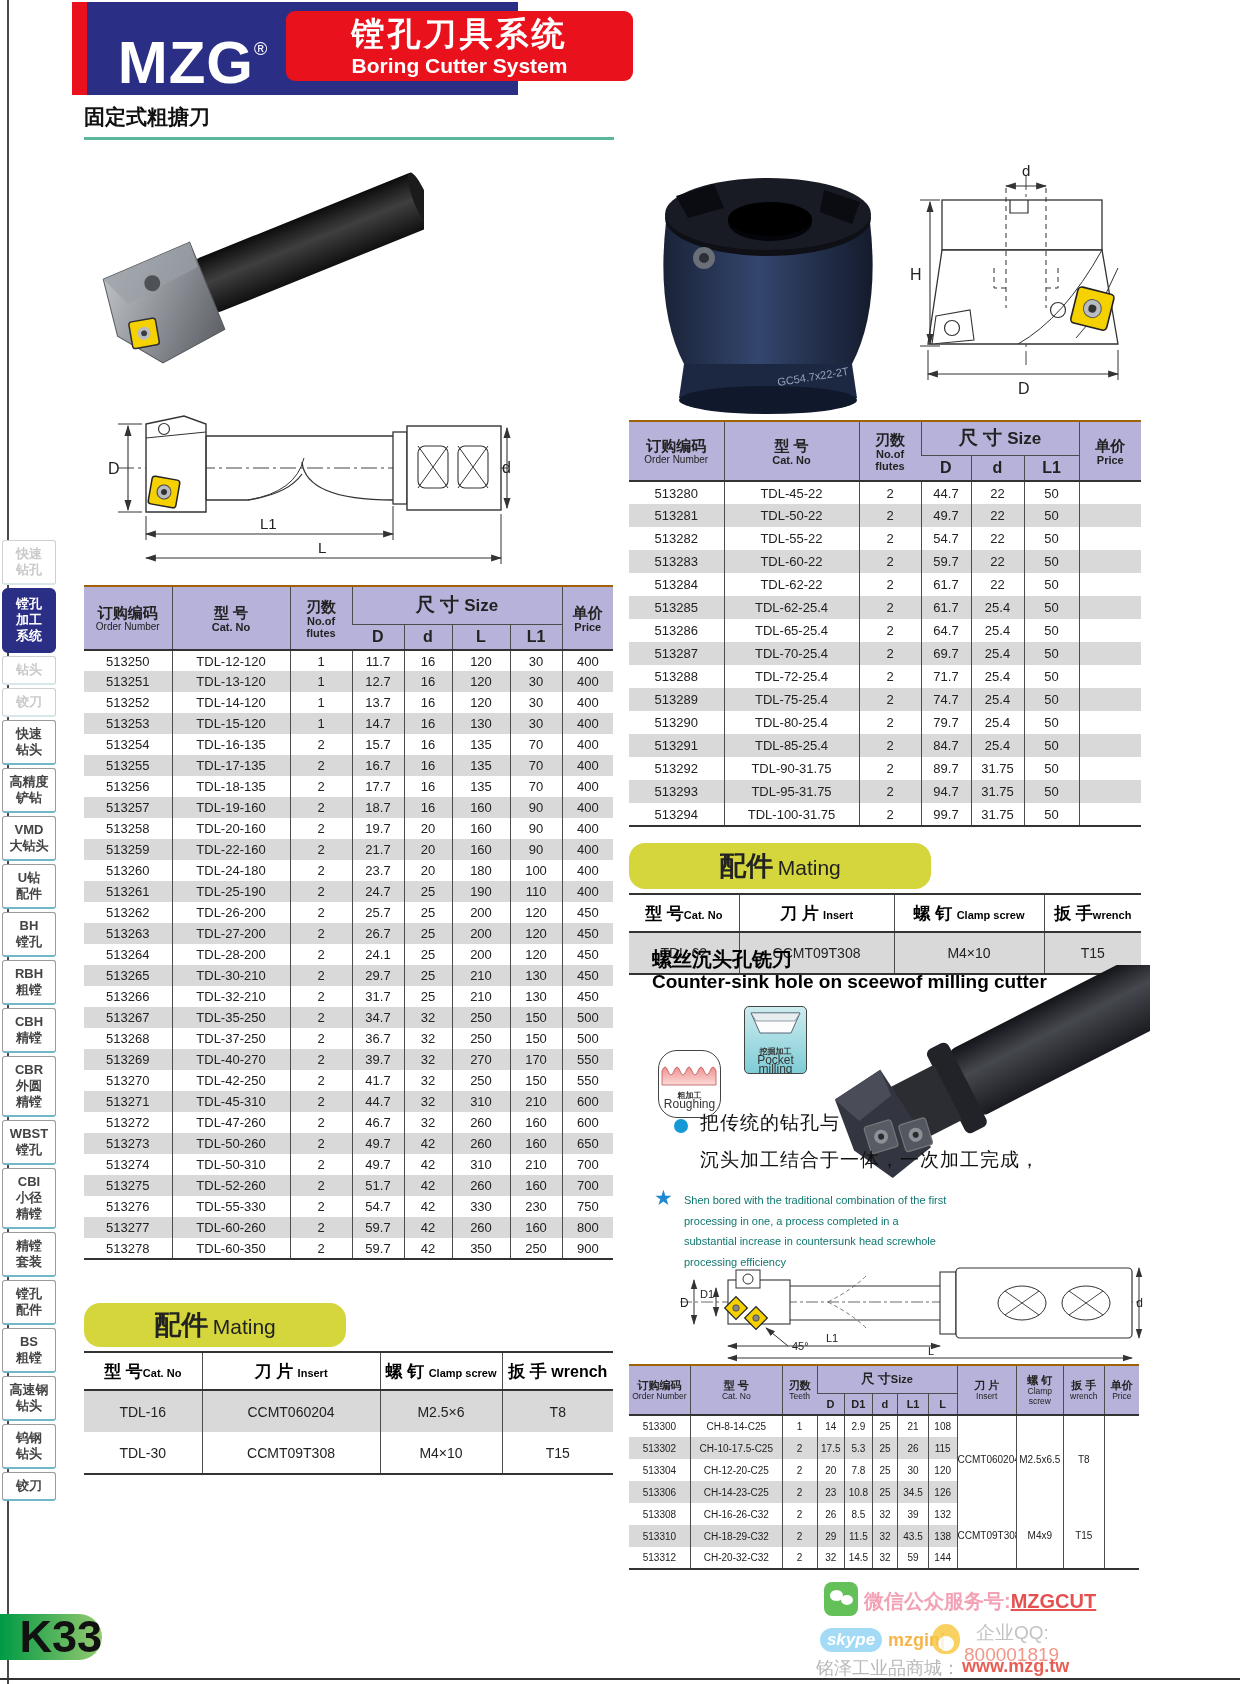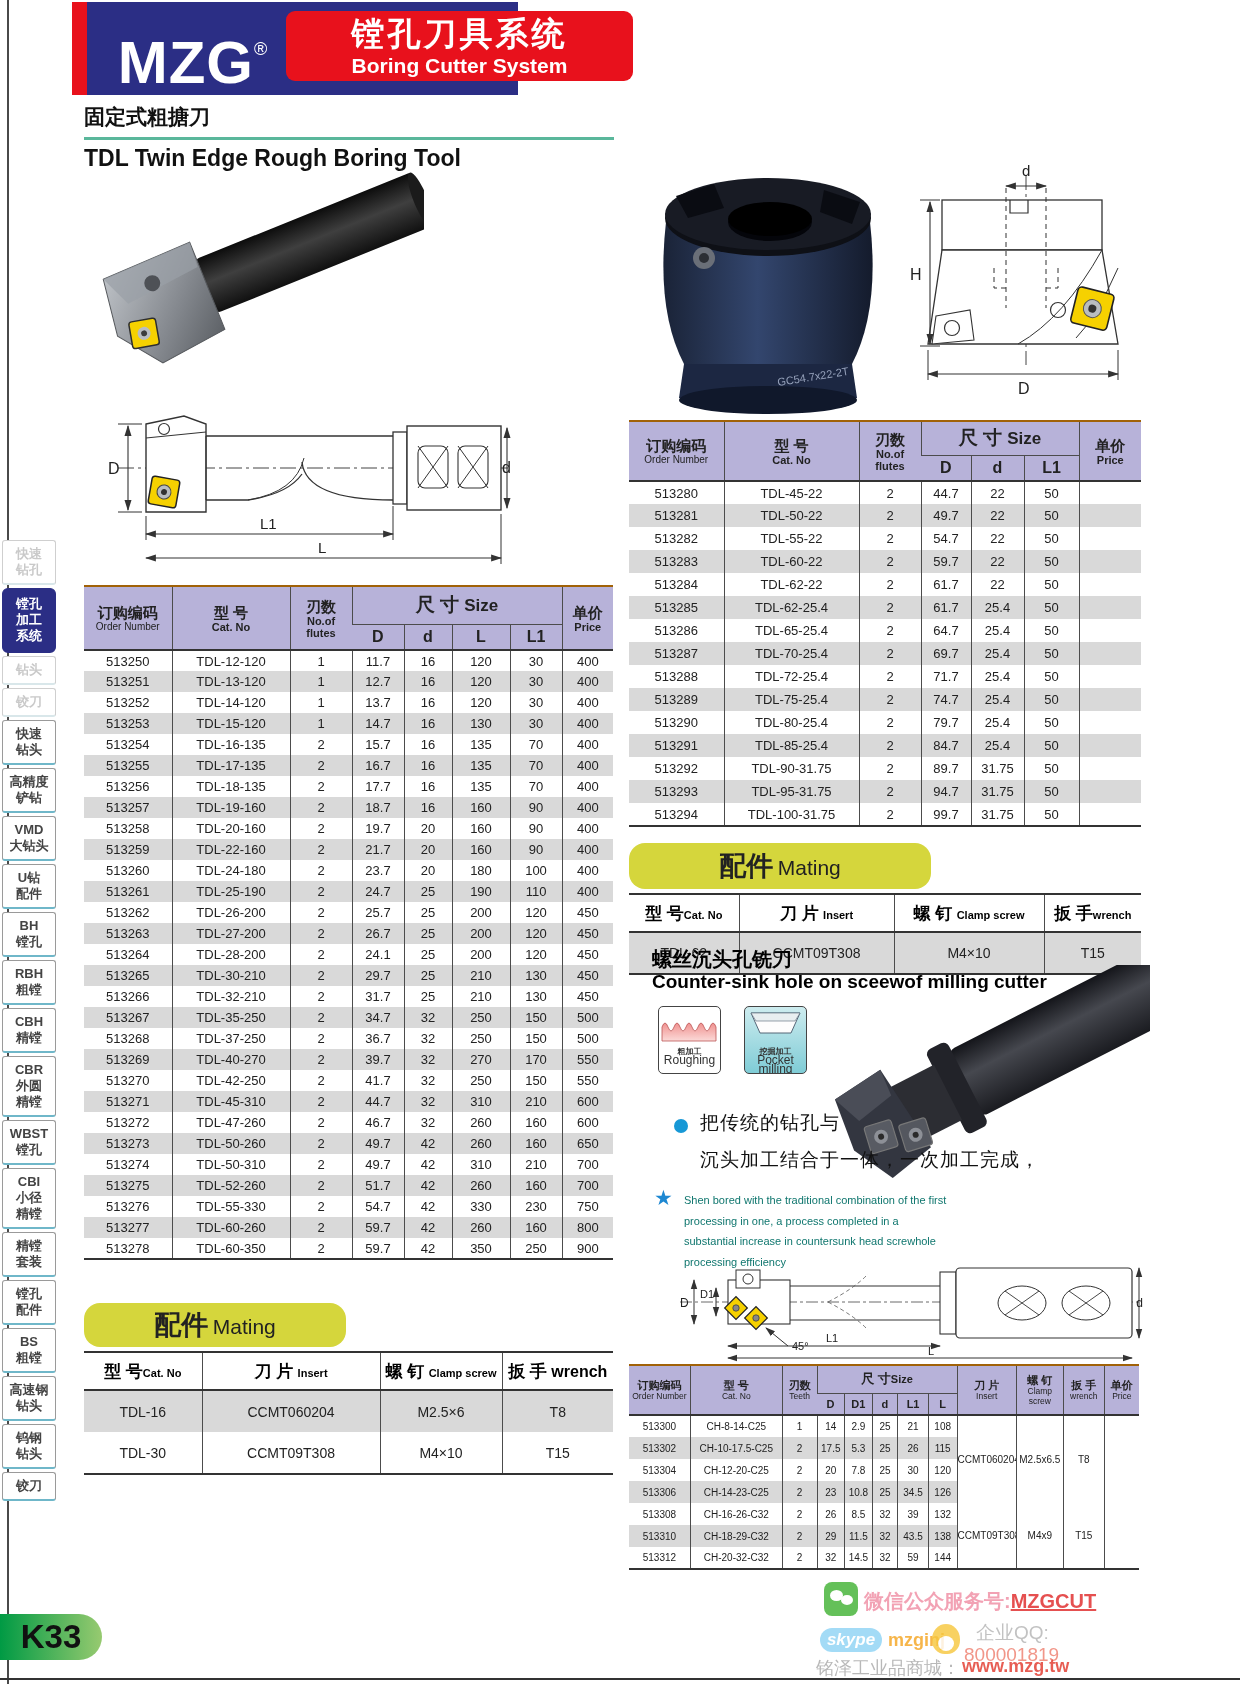--- a/index.html
+++ b/index.html
@@ -67,21 +67,21 @@
   #mating1 { left:84px; top:1351px; width:529px; }
   #mating2 { left:629px; top:893px; width:512px; }
 
   
   .cs-cn { left:652px; top:946px; font-size:20px; font-weight:bold; }
   .cs-en { left:652px; top:971px; font-size:19px; font-weight:bold; }
   .proc-icon { width:63px; height:68px; border:1px solid #444; border-radius:5px; background:#fff;
                text-align:center; overflow:hidden; }
   .proc-icon .lab-cn { font-size:8px; font-weight:bold; color:#333; line-height:9px; }
   .proc-icon .lab-en { font-size:12px; color:#333; line-height:9px;text-align:center; }
-  #icon1 { left:658px; top:1006px; }
+  #icon1 { left:658px; top:1050px;border-radius:19px; }
   #icon2 { left:736px; top:1006px;margin-left:8px; }
   .bullet-dot { left:674px; top:1119px; width:14px; height:14px; border-radius:50%; background:#1798d6; }
   .bullet-text { left:700px; top:1104px; font-size:19px; color:#111; line-height:37px; letter-spacing:1px; }
   .star-glyph { left:654px; top:1186px; color:#1e88d2; font-size:21px; }
   .star-text { left:684px; top:1190px; font-size:11px; color:#0f766e; line-height:20.5px; white-space:pre-line; }
 
   
   #table3 { left:629px; top:1364px; width:510px; }
   #table3 td { height:22px; font-size:10px; }
   #table3 thead tr:first-child th { height:28px; }
@@ -92,22 +92,22 @@
   #table3 .size-h .en { font-size:11px; }
 
   
   #sidebar { left:2px; top:540px; width:54px; }
   .sb-item { background:#fff; border:1px solid #9a9a9a; border-bottom:2px solid #6fb7c9;
              border-radius:3px; margin-bottom:3px; text-align:center; font-size:13px; font-weight:bold;
              color:#444; line-height:16px; padding:5px 0; white-space:pre-line; }
   .sb-item.dim { color:#c9c9c9; border-color:#cfcfcf; border-bottom-color:#d9e7ea; }
   .sb-item.active { background:#2b2e85; color:#fff; border-color:#2b2e85; border-radius:6px; padding:7px 0; }
   .k33 { left:0; top:1614px; width:102px; height:46px; border-radius:0 23px 23px 0;
-         background:linear-gradient(90deg,#009a44,#97ca70); color:#111; font-size:33px; font-weight:bold;
-         text-align:center; line-height:46px; }
+         background:linear-gradient(90deg,#009a44,#97ca70); color:#111; font-size:45px; font-weight:bold;
+         text-align:right; line-height:46px; }
 
   
   .left-line { left:7px; top:0; width:2px; height:1684px; background:#4a4a4a; }
   .bottom-line { left:0; top:1678px; width:1240px; height:2px; background:#333; }
 
   
   .big-watermark { left:140px; top:760px; font-size:120px; font-weight:bold; color:rgba(60,60,60,0.07);
                    letter-spacing:14px; white-space:nowrap; z-index:6; pointer-events:none; }
   .wm { z-index:7; opacity:0.82; }
   .wechat-icon { left:824px; top:1582px; width:34px; height:34px; background:#43b335; border-radius:8px; }
@@ -138,21 +138,20 @@
   <div class="abs navy-banner"></div>
   <div class="abs red-stripe"></div>
   <div class="abs mzg-logo"><span>MZG</span><sup>®</sup></div>
   <div class="abs red-title-box">
     <div class="red-title-cn">镗孔刀具系统</div>
     <div class="red-title-en">Boring Cutter System</div>
   </div>
 
   <div class="abs sec-cn">固定式粗搪刀</div>
   <div class="abs green-rule"></div>
-  <div class="abs sec-en">TDL  Twin Edge Rough Boring Tool</div>
 
   <svg class="abs" style="left:84px;top:162px;" width="340" height="212" viewBox="0 0 340 212">
     <defs>
       <linearGradient id="shk" x1="0" y1="0" x2="0" y2="1">
         <stop offset="0" stop-color="#0c0c0c"></stop>
           <stop offset="0.45" stop-color="#3f3f3f"></stop>
           <stop offset="1" stop-color="#101010"></stop>
       </linearGradient>
       <linearGradient id="hd" x1="0" y1="0" x2="1" y2="1">
         <stop offset="0" stop-color="#c2c6cb"></stop>

